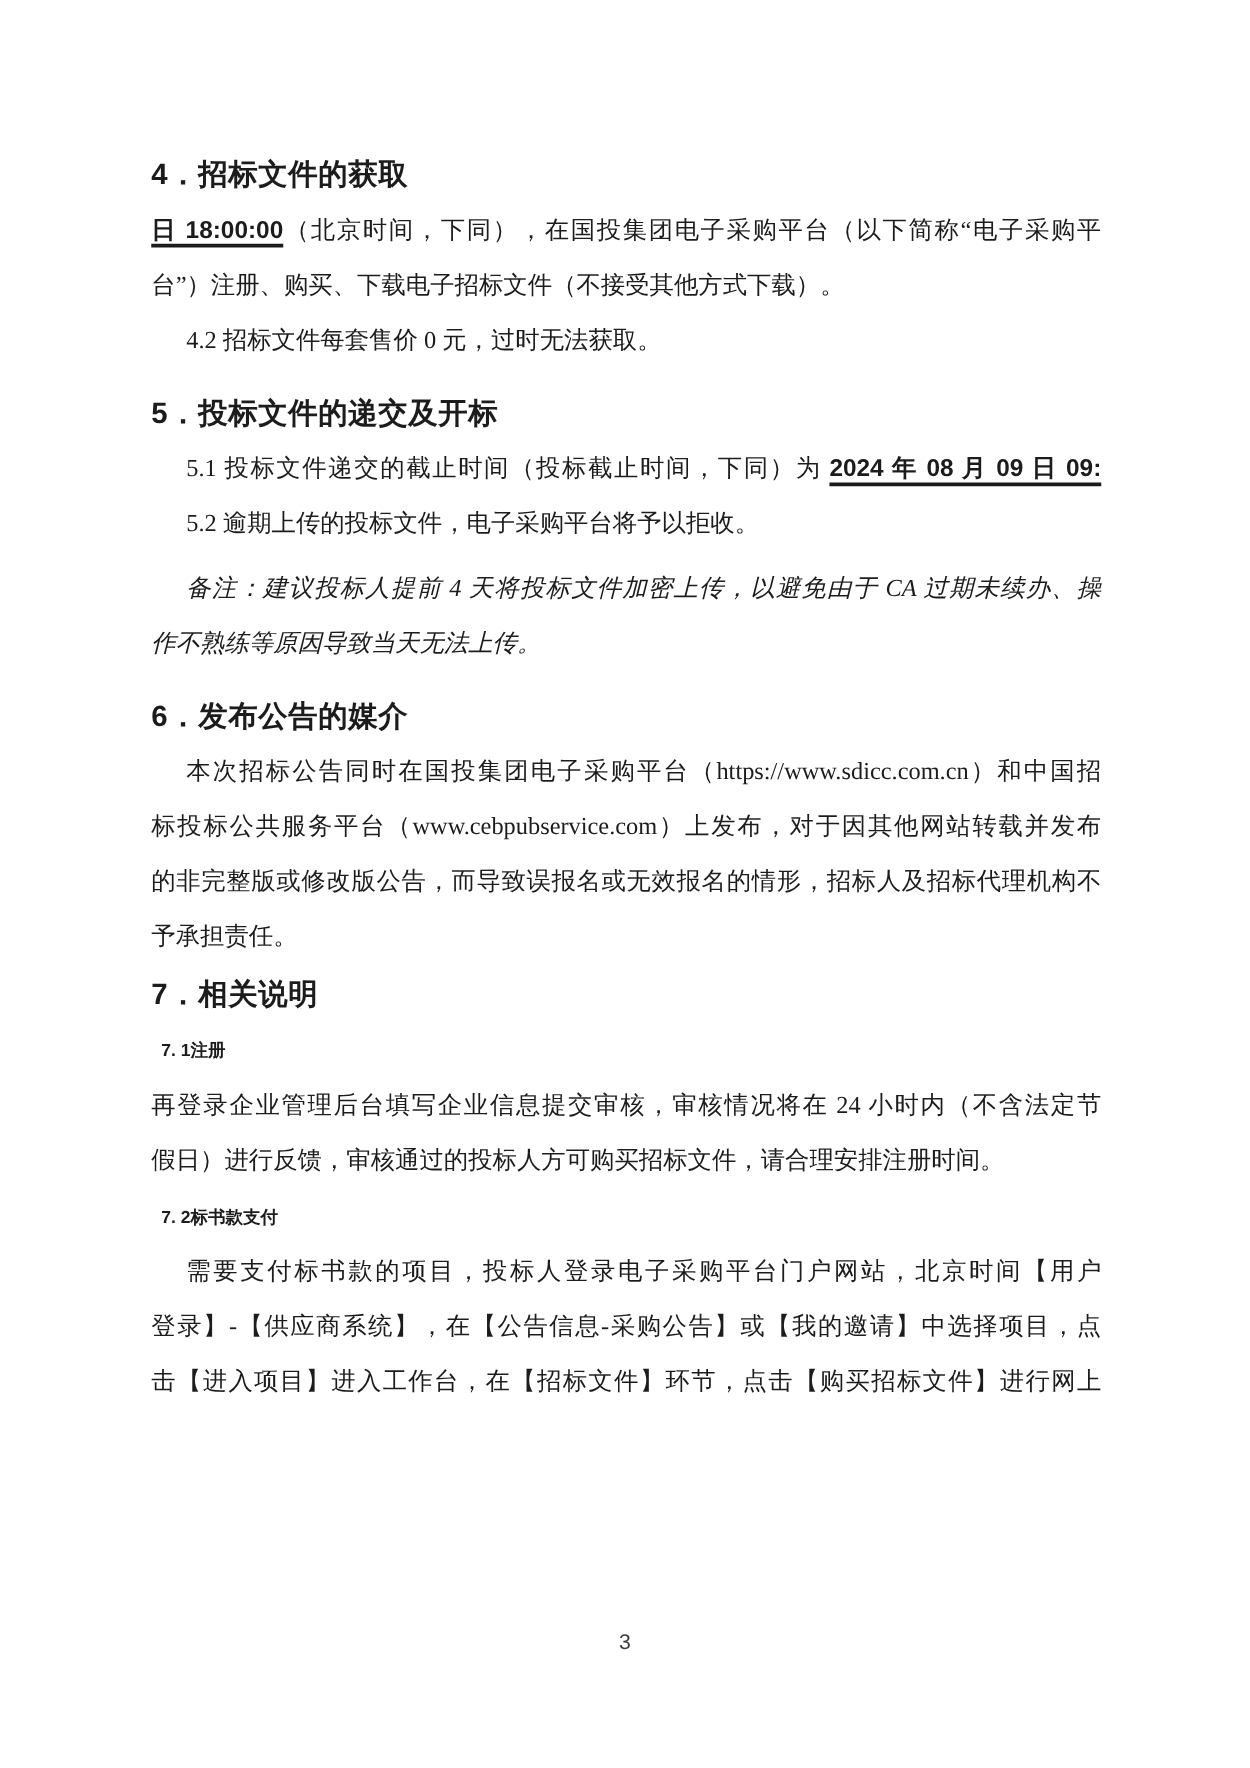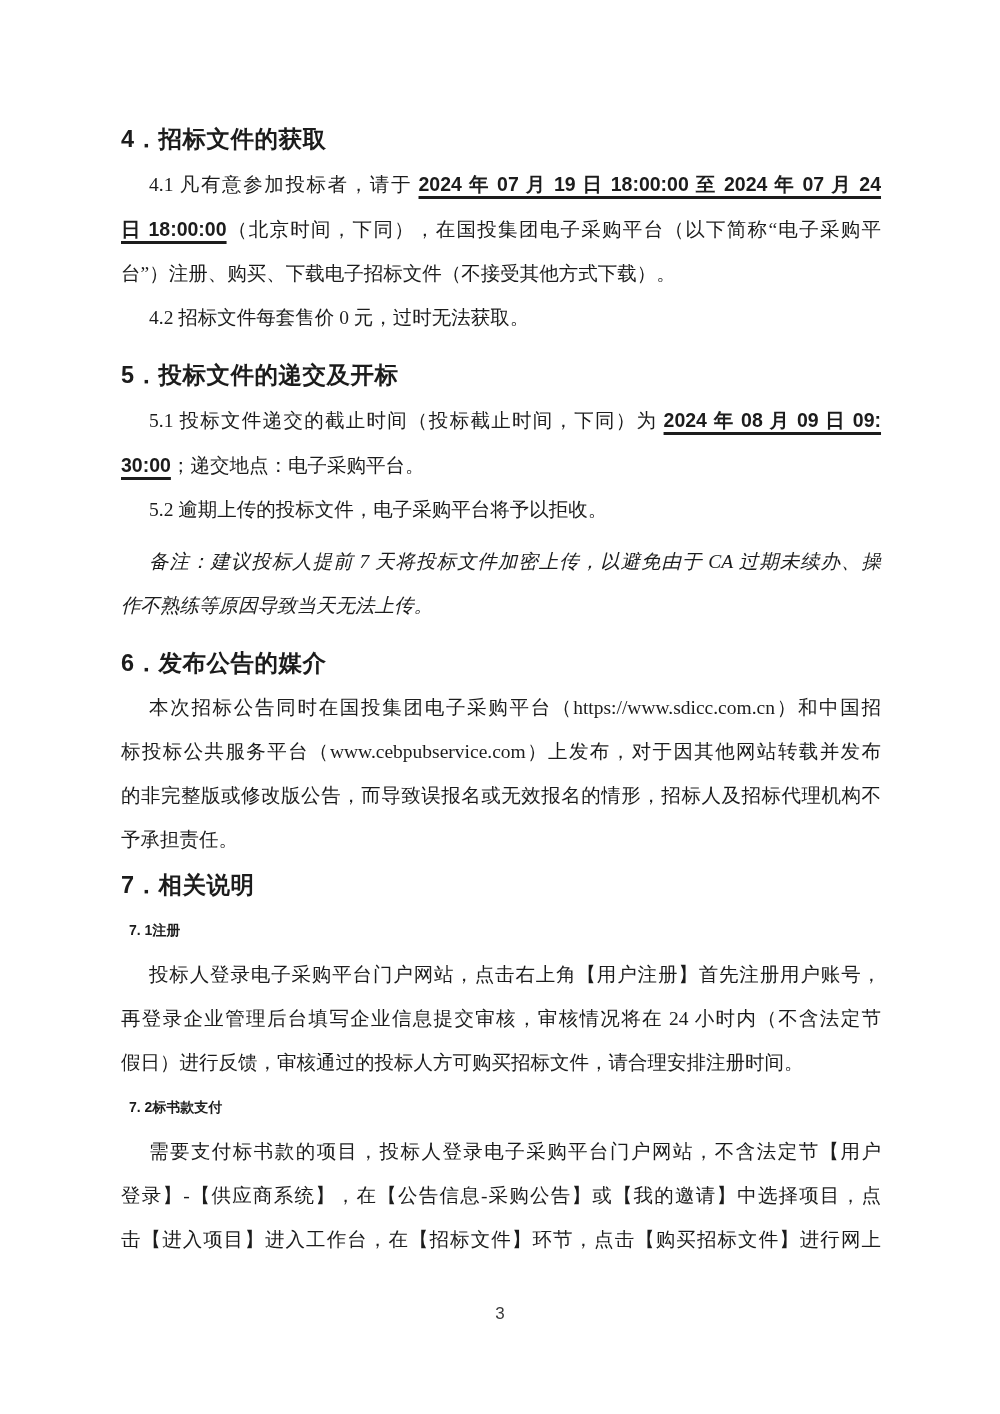--- a/index.html
+++ b/index.html
@@ -66,63 +66,60 @@
   }
 </style>
 </head>
 <body>
 
 <div class="page">
   <div class="content">
 
     <div class="tline h-main">4．招标文件的获取</div>
 
-    <div class="tline fill indent"><span>4.1 凡有意参加投标者，请于 </span><span class="bu">2024 年 07 月 19 日 18:00:00 至 2024 年 07 月 24</span></div>
 
     <div class="tline fill"><span class="bu">日 18:00:00</span><span>（北京时间，下同），在国投集团电子采购平台（以下简称“电子采购平</span></div>
 
     <div class="tline"><span>台”）注册、购买、下载电子招标文件（不接受其他方式下载）。</span></div>
 
     <div class="tline indent"><span>4.2 招标文件每套售价 0 元，过时无法获取。</span></div>
 
     <div class="tline h-main m12">5．投标文件的递交及开标</div>
 
     <div class="tline fill indent"><span>5.1 投标文件递交的截止时间（投标截止时间，下同）为 </span><span class="bu">2024 年 08 月 09 日 09:</span></div>
 
-    <div class="tline"><span class="bu">30:00</span><span>；递交地点：电子采购平台。</span></div>
 
     <div class="tline indent"><span>5.2 逾期上传的投标文件，电子采购平台将予以拒收。</span></div>
 
-    <div class="tline fill indent note-line m8"><span>备注：建议投标人提前 7 天将投标文件加密上传，以避免由于 CA 过期未续办、操</span></div>
+    <div class="tline fill indent note-line m8"><span>备注：建议投标人提前 4 天将投标文件加密上传，以避免由于 CA 过期未续办、操</span></div>
 
     <div class="tline note-line"><span>作不熟练等原因导致当天无法上传。</span></div>
 
     <div class="tline h-main m12">6．发布公告的媒介</div>
 
     <div class="tline fill indent"><span>本次招标公告同时在国投集团电子采购平台（https://www.sdicc.com.cn）和中国招</span></div>
 
     <div class="tline fill"><span>标投标公共服务平台（www.cebpubservice.com）上发布，对于因其他网站转载并发布</span></div>
 
     <div class="tline fill"><span>的非完整版或修改版公告，而导致误报名或无效报名的情形，招标人及招标代理机构不</span></div>
 
     <div class="tline"><span>予承担责任。</span></div>
 
     <div class="tline h-main">7．相关说明</div>
 
     <div class="tline h-sub">7. 1注册</div>
 
-    <div class="tline fill indent"><span>投标人登录电子采购平台门户网站，点击右上角【用户注册】首先注册用户账号，</span></div>
 
     <div class="tline fill"><span>再登录企业管理后台填写企业信息提交审核，审核情况将在 24 小时内（不含法定节</span></div>
 
     <div class="tline"><span>假日）进行反馈，审核通过的投标人方可购买招标文件，请合理安排注册时间。</span></div>
 
     <div class="tline h-sub">7. 2标书款支付</div>
 
-    <div class="tline fill indent"><span>需要支付标书款的项目，投标人登录电子采购平台门户网站，不含法定节【用户</span></div>
+    <div class="tline fill indent"><span>需要支付标书款的项目，投标人登录电子采购平台门户网站，北京时间【用户</span></div>
 
     <div class="tline fill"><span>登录】-【供应商系统】，在【公告信息-采购公告】或【我的邀请】中选择项目，点</span></div>
 
     <div class="tline fill"><span>击【进入项目】进入工作台，在【招标文件】环节，点击【购买招标文件】进行网上</span></div>
 
 
   </div>
 
   <div class="page-num">3</div>
 </div>

